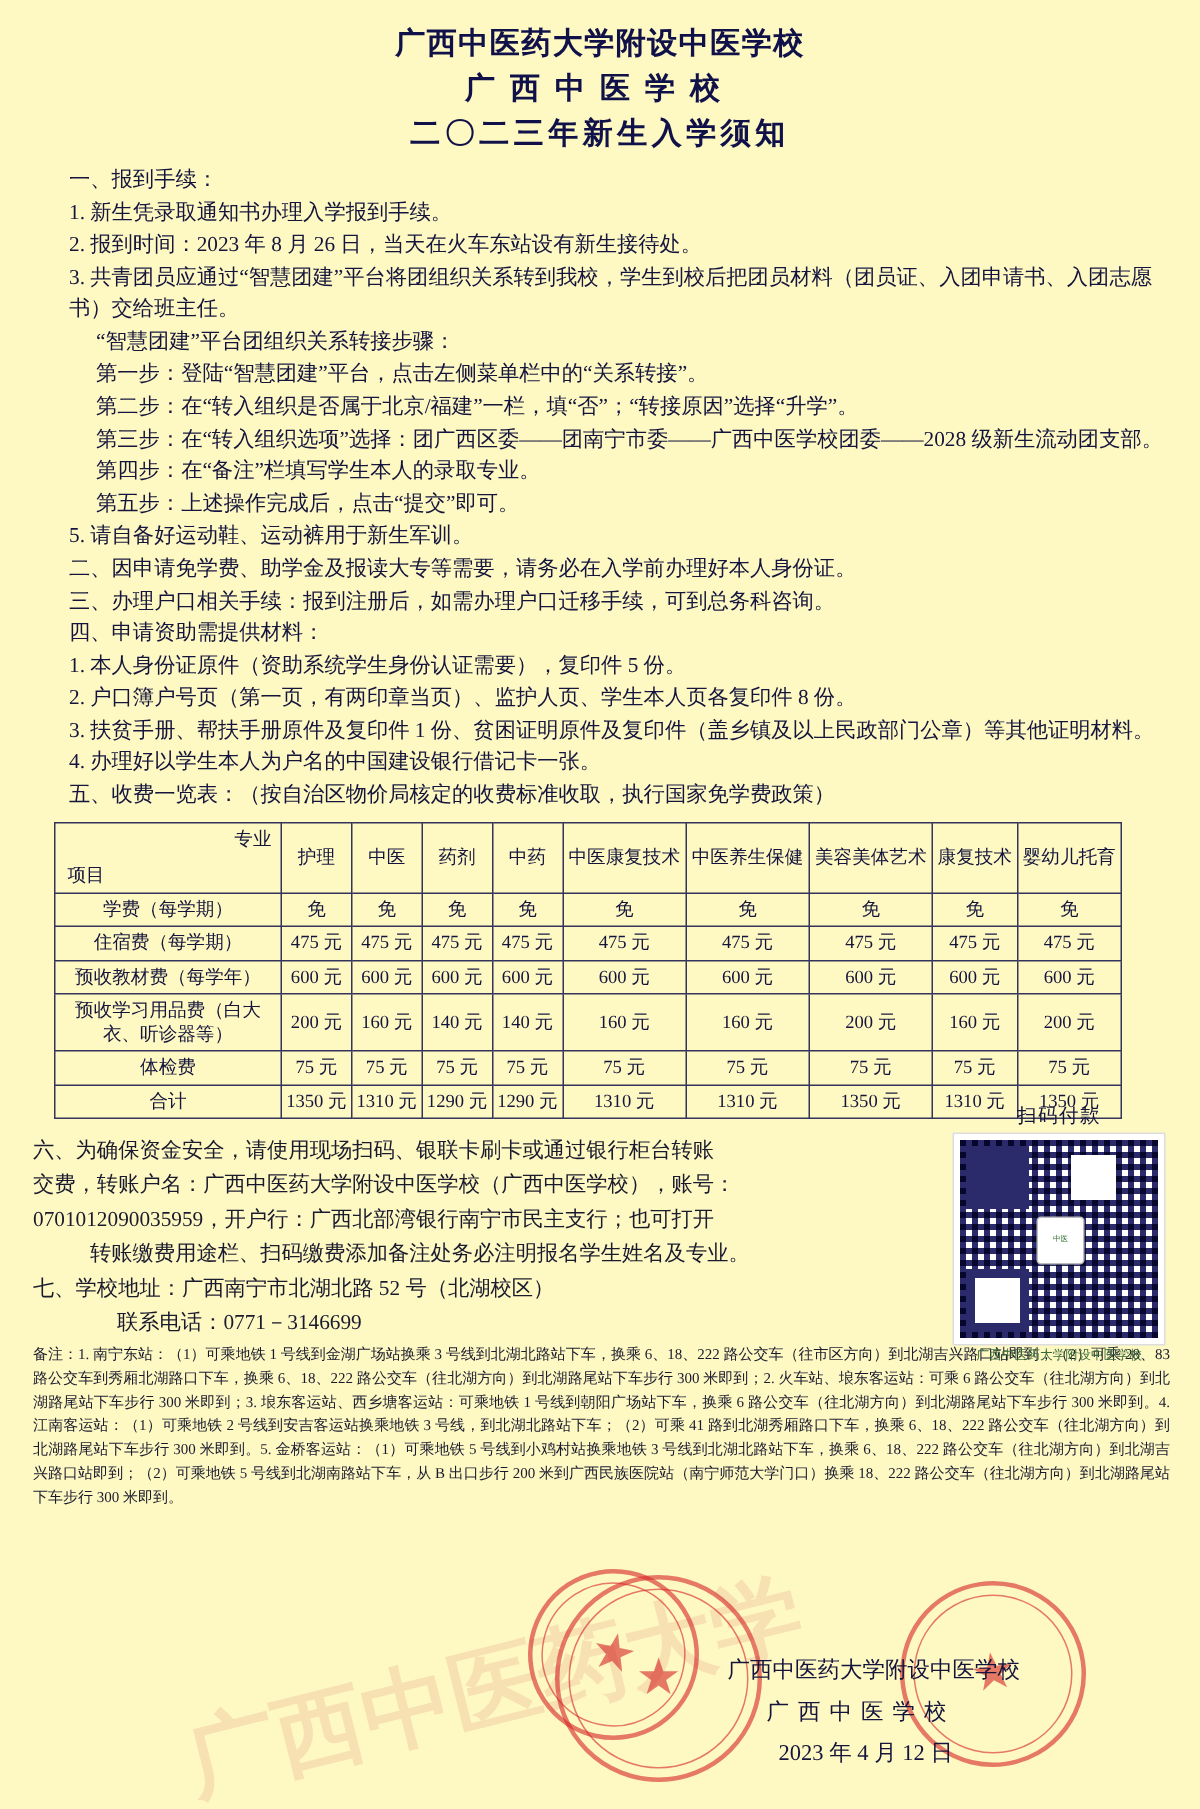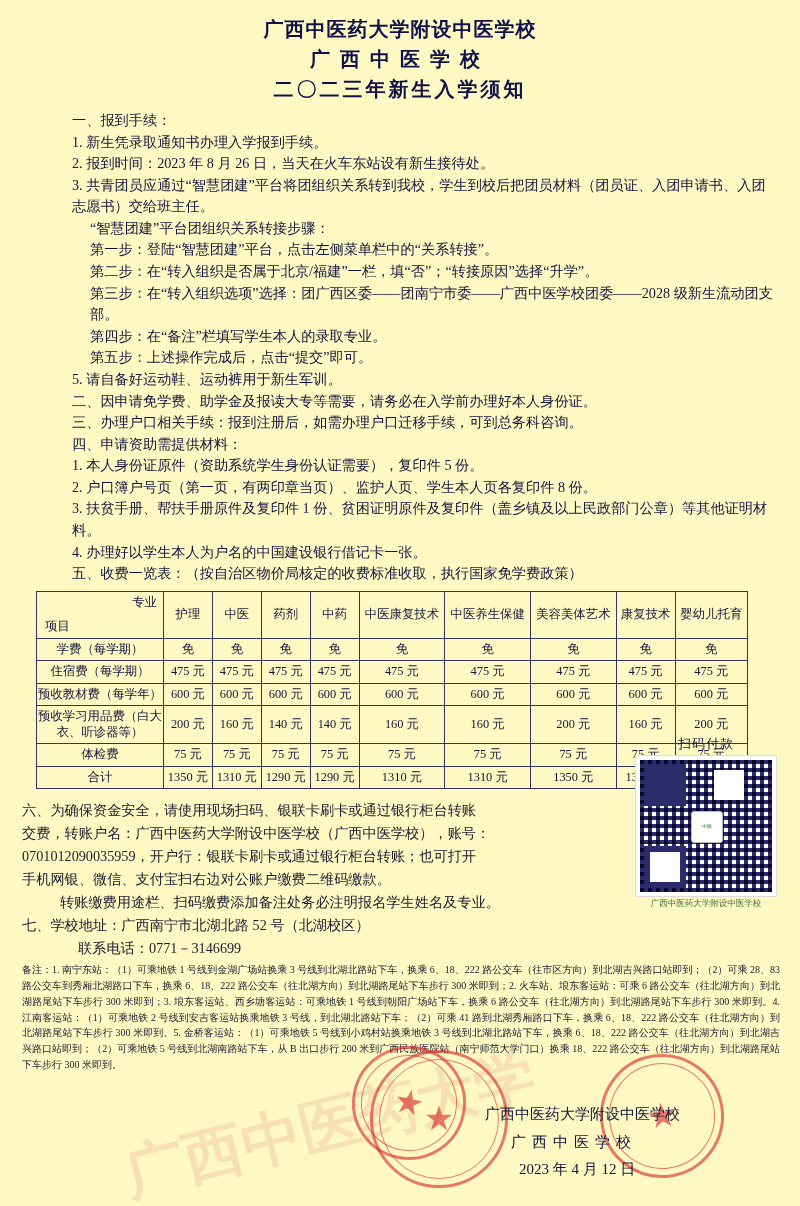--- a/index.html
+++ b/index.html
@@ -31,21 +31,21 @@
     font-size: 20px;
     font-weight: bold;
     letter-spacing: 1px;
     line-height: 1.5;
     color: #11114a;
   }
   .title-line.t2 { letter-spacing: 10px; }
   .title-line.t3 { letter-spacing: 3px; }
 
   .body-text {
-    padding: 6px 22px 0 34px;
+    padding: 6px 22px 0 8px;
     font-size: 14.2px;
     line-height: 1.52;
     color: #14143c;
   }
   .sec {
     margin: 0;
     padding: 0;
     text-indent: 0;
   }
   .lvl1 { margin-left: 38px; }
@@ -66,21 +66,21 @@
   table.fee td, table.fee th {
     border: 1px solid #33335c;
     text-align: center;
     vertical-align: middle;
     padding: 3px 2px;
     font-weight: normal;
     line-height: 1.25;
   }
   table.fee .rowhead {
     width: 126px;
-    padding: 3px 0;
+    padding: 3px 12px;
   }
   .corner {
     position: relative;
     height: 46px;
     padding: 0 !important;
     overflow: hidden;
   }
   .corner .diag {
     position: absolute;
     left: 0; top: 0;
@@ -358,22 +358,21 @@
           <td>1310 元</td>
           <td>1350 元</td>
         </tr>
       </tbody>
     </table>
   </div>
 
   <div class="lower">
     <p class="p sec-head">六、为确保资金安全，请使用现场扫码、银联卡刷卡或通过银行柜台转账</p>
     <p class="p">交费，转账户名：广西中医药大学附设中医学校（广西中医学校），账号：</p>
-    <p class="p">0701012090035959，开户行：银联卡刷卡或通过银行柜台转账；也可打开</p>
-    <p class="p">手机网银、微信、支付宝扫右边对公账户缴费二维码缴款。</p>
+    <p class="p">0701012090035959，开户行：广西北部湾银行南宁市民主支行；也可打开</p>
     <p class="p u" style="margin-left:38px">转账缴费用途栏、扫码缴费添加备注处务必注明报名学生姓名及专业。</p>
     <p class="p sec-head">七、学校地址：广西南宁市北湖北路 52 号（北湖校区）</p>
     <p class="p" style="margin-left:56px">联系电话：0771－3146699</p>
   </div>
 
   <div class="remark">备注：1. 南宁东站：（1）可乘地铁 1 号线到金湖广场站换乘 3 号线到北湖北路站下车，换乘 6、18、222 路公交车（往市区方向）到北湖吉兴路口站即到；（2）可乘 28、83 路公交车到秀厢北湖路口下车，换乘 6、18、222 路公交车（往北湖方向）到北湖路尾站下车步行 300 米即到；2. 火车站、埌东客运站：可乘 6 路公交车（往北湖方向）到北湖路尾站下车步行 300 米即到；3. 埌东客运站、西乡塘客运站：可乘地铁 1 号线到朝阳广场站下车，换乘 6 路公交车（往北湖方向）到北湖路尾站下车步行 300 米即到。4. 江南客运站：（1）可乘地铁 2 号线到安吉客运站换乘地铁 3 号线，到北湖北路站下车；（2）可乘 41 路到北湖秀厢路口下车，换乘 6、18、222 路公交车（往北湖方向）到北湖路尾站下车步行 300 米即到。5. 金桥客运站：（1）可乘地铁 5 号线到小鸡村站换乘地铁 3 号线到北湖北路站下车，换乘 6、18、222 路公交车（往北湖方向）到北湖吉兴路口站即到；（2）可乘地铁 5 号线到北湖南路站下车，从 B 出口步行 200 米到广西民族医院站（南宁师范大学门口）换乘 18、222 路公交车（往北湖方向）到北湖路尾站下车步行 300 米即到。</div>
 
   <div class="qr-block">
     <div class="qr-label">扫码付款</div>
     <div class="qr-img">

